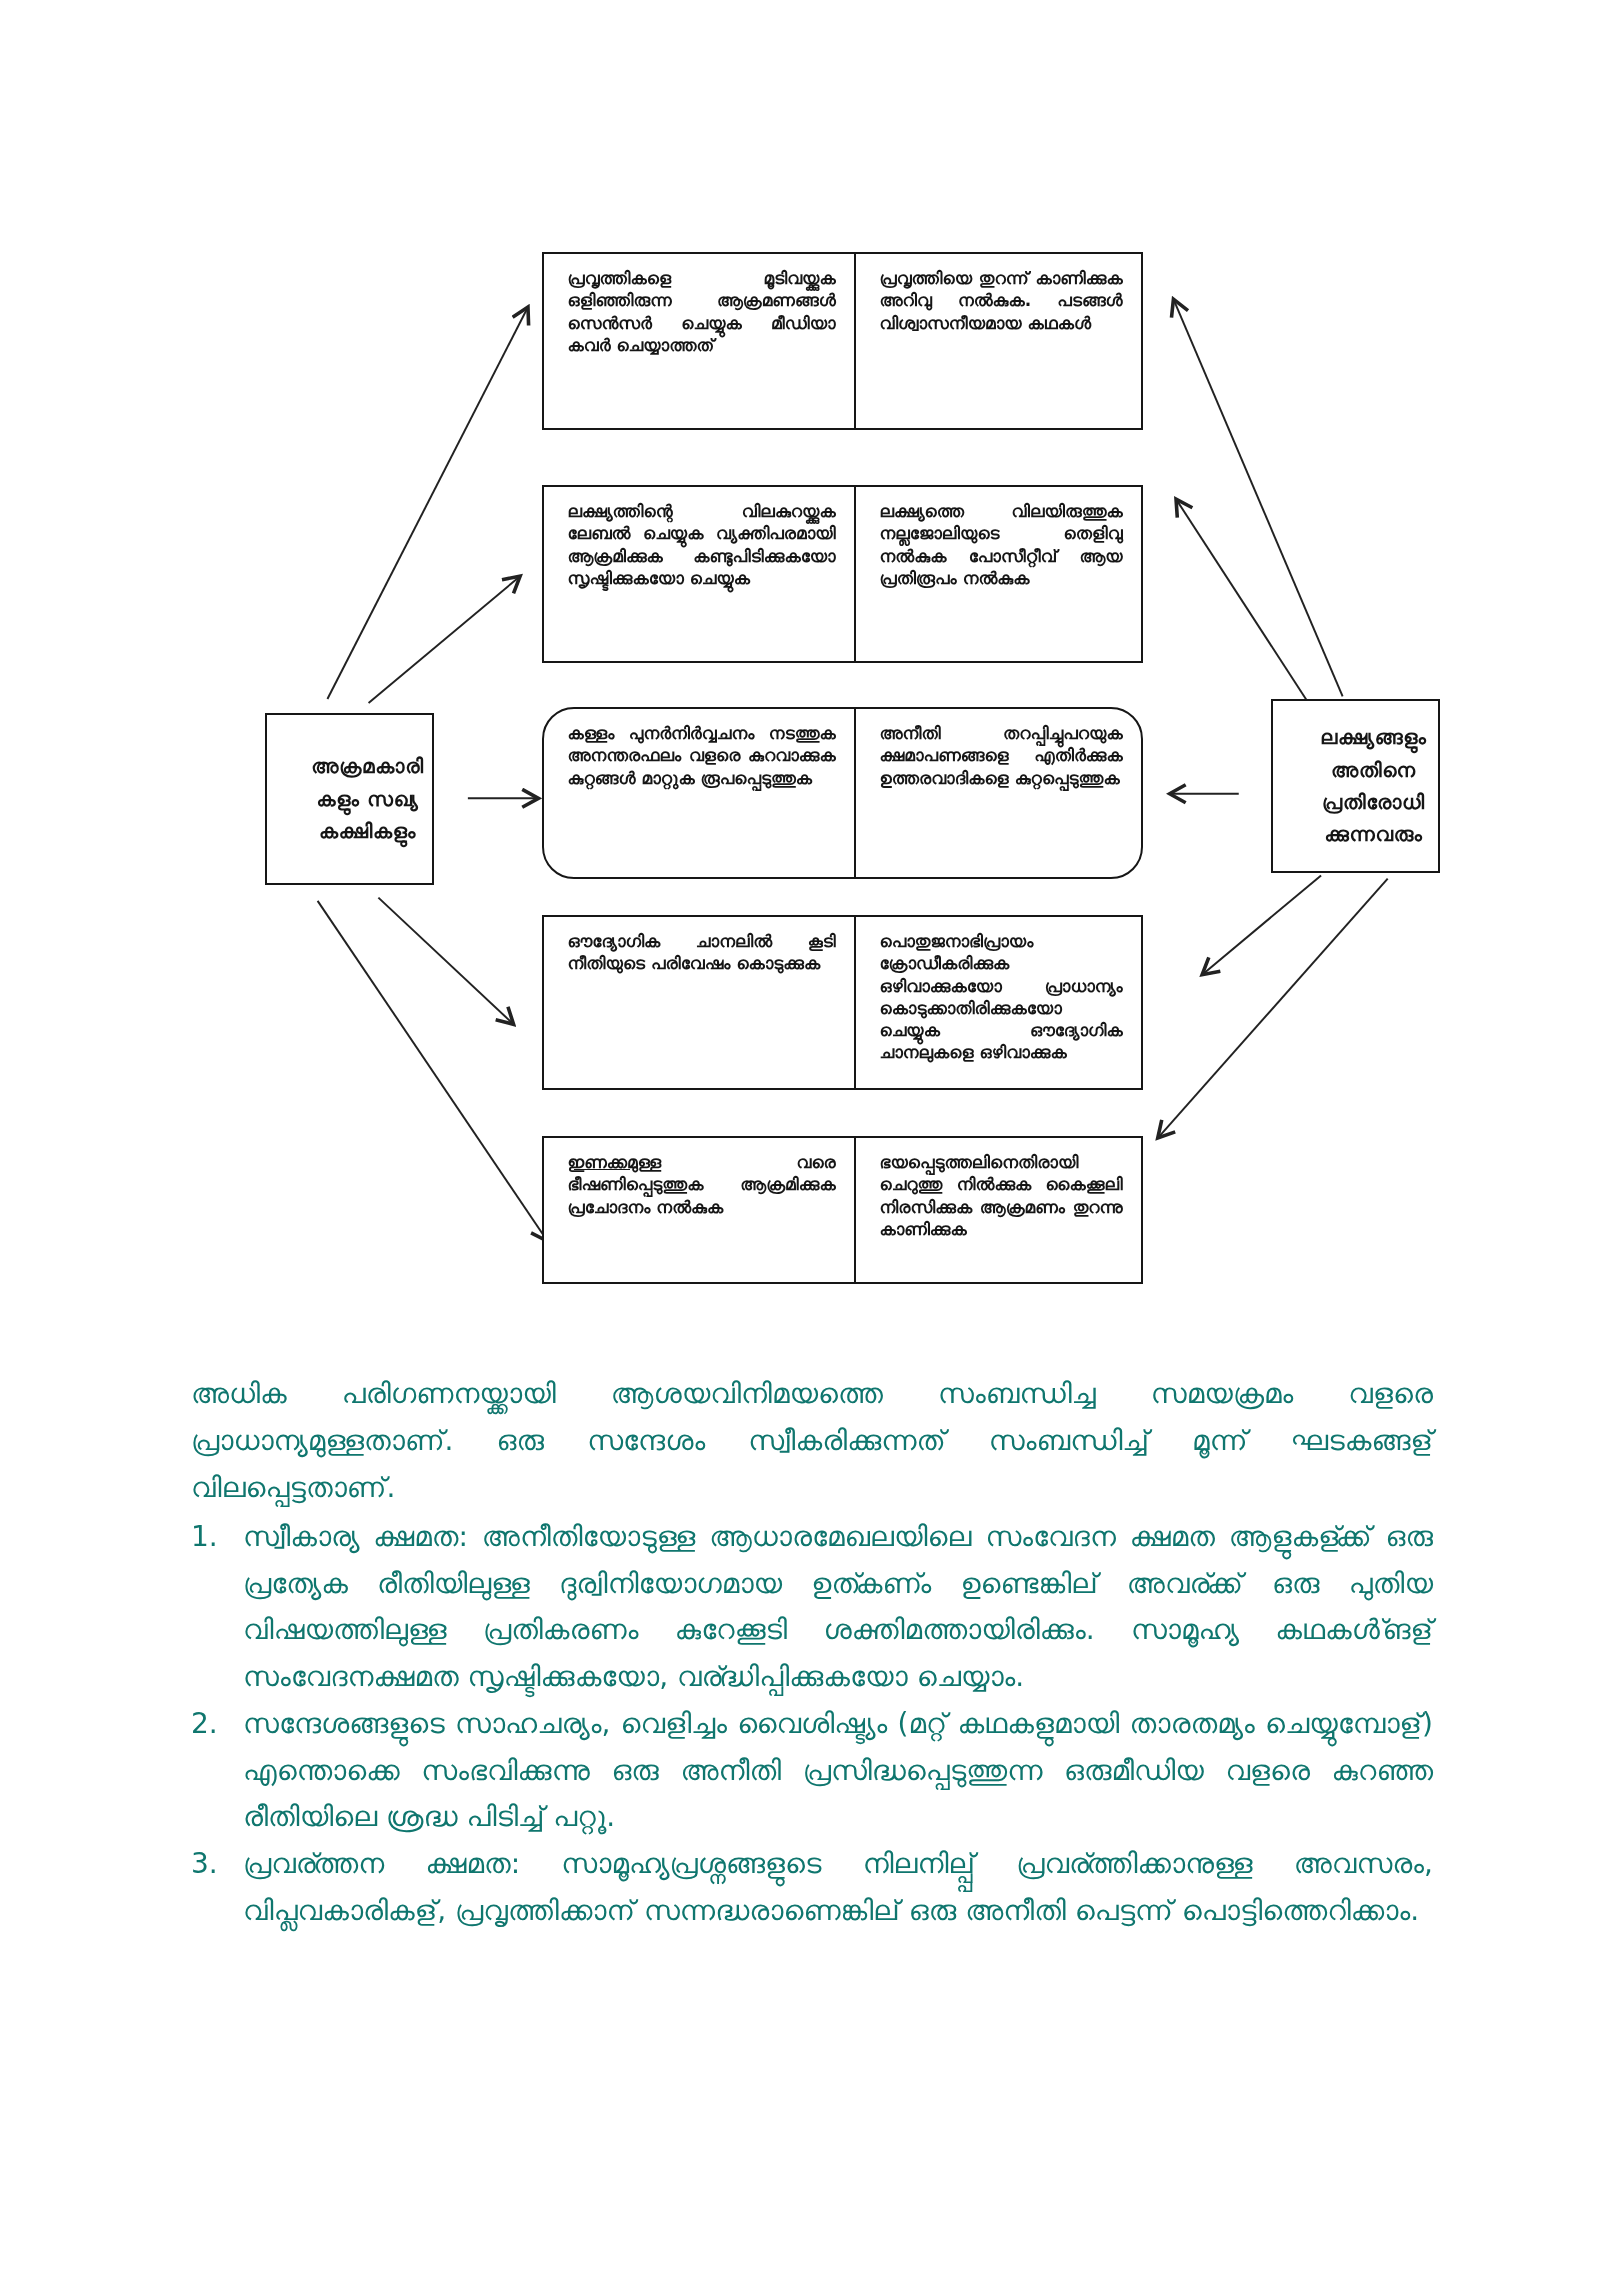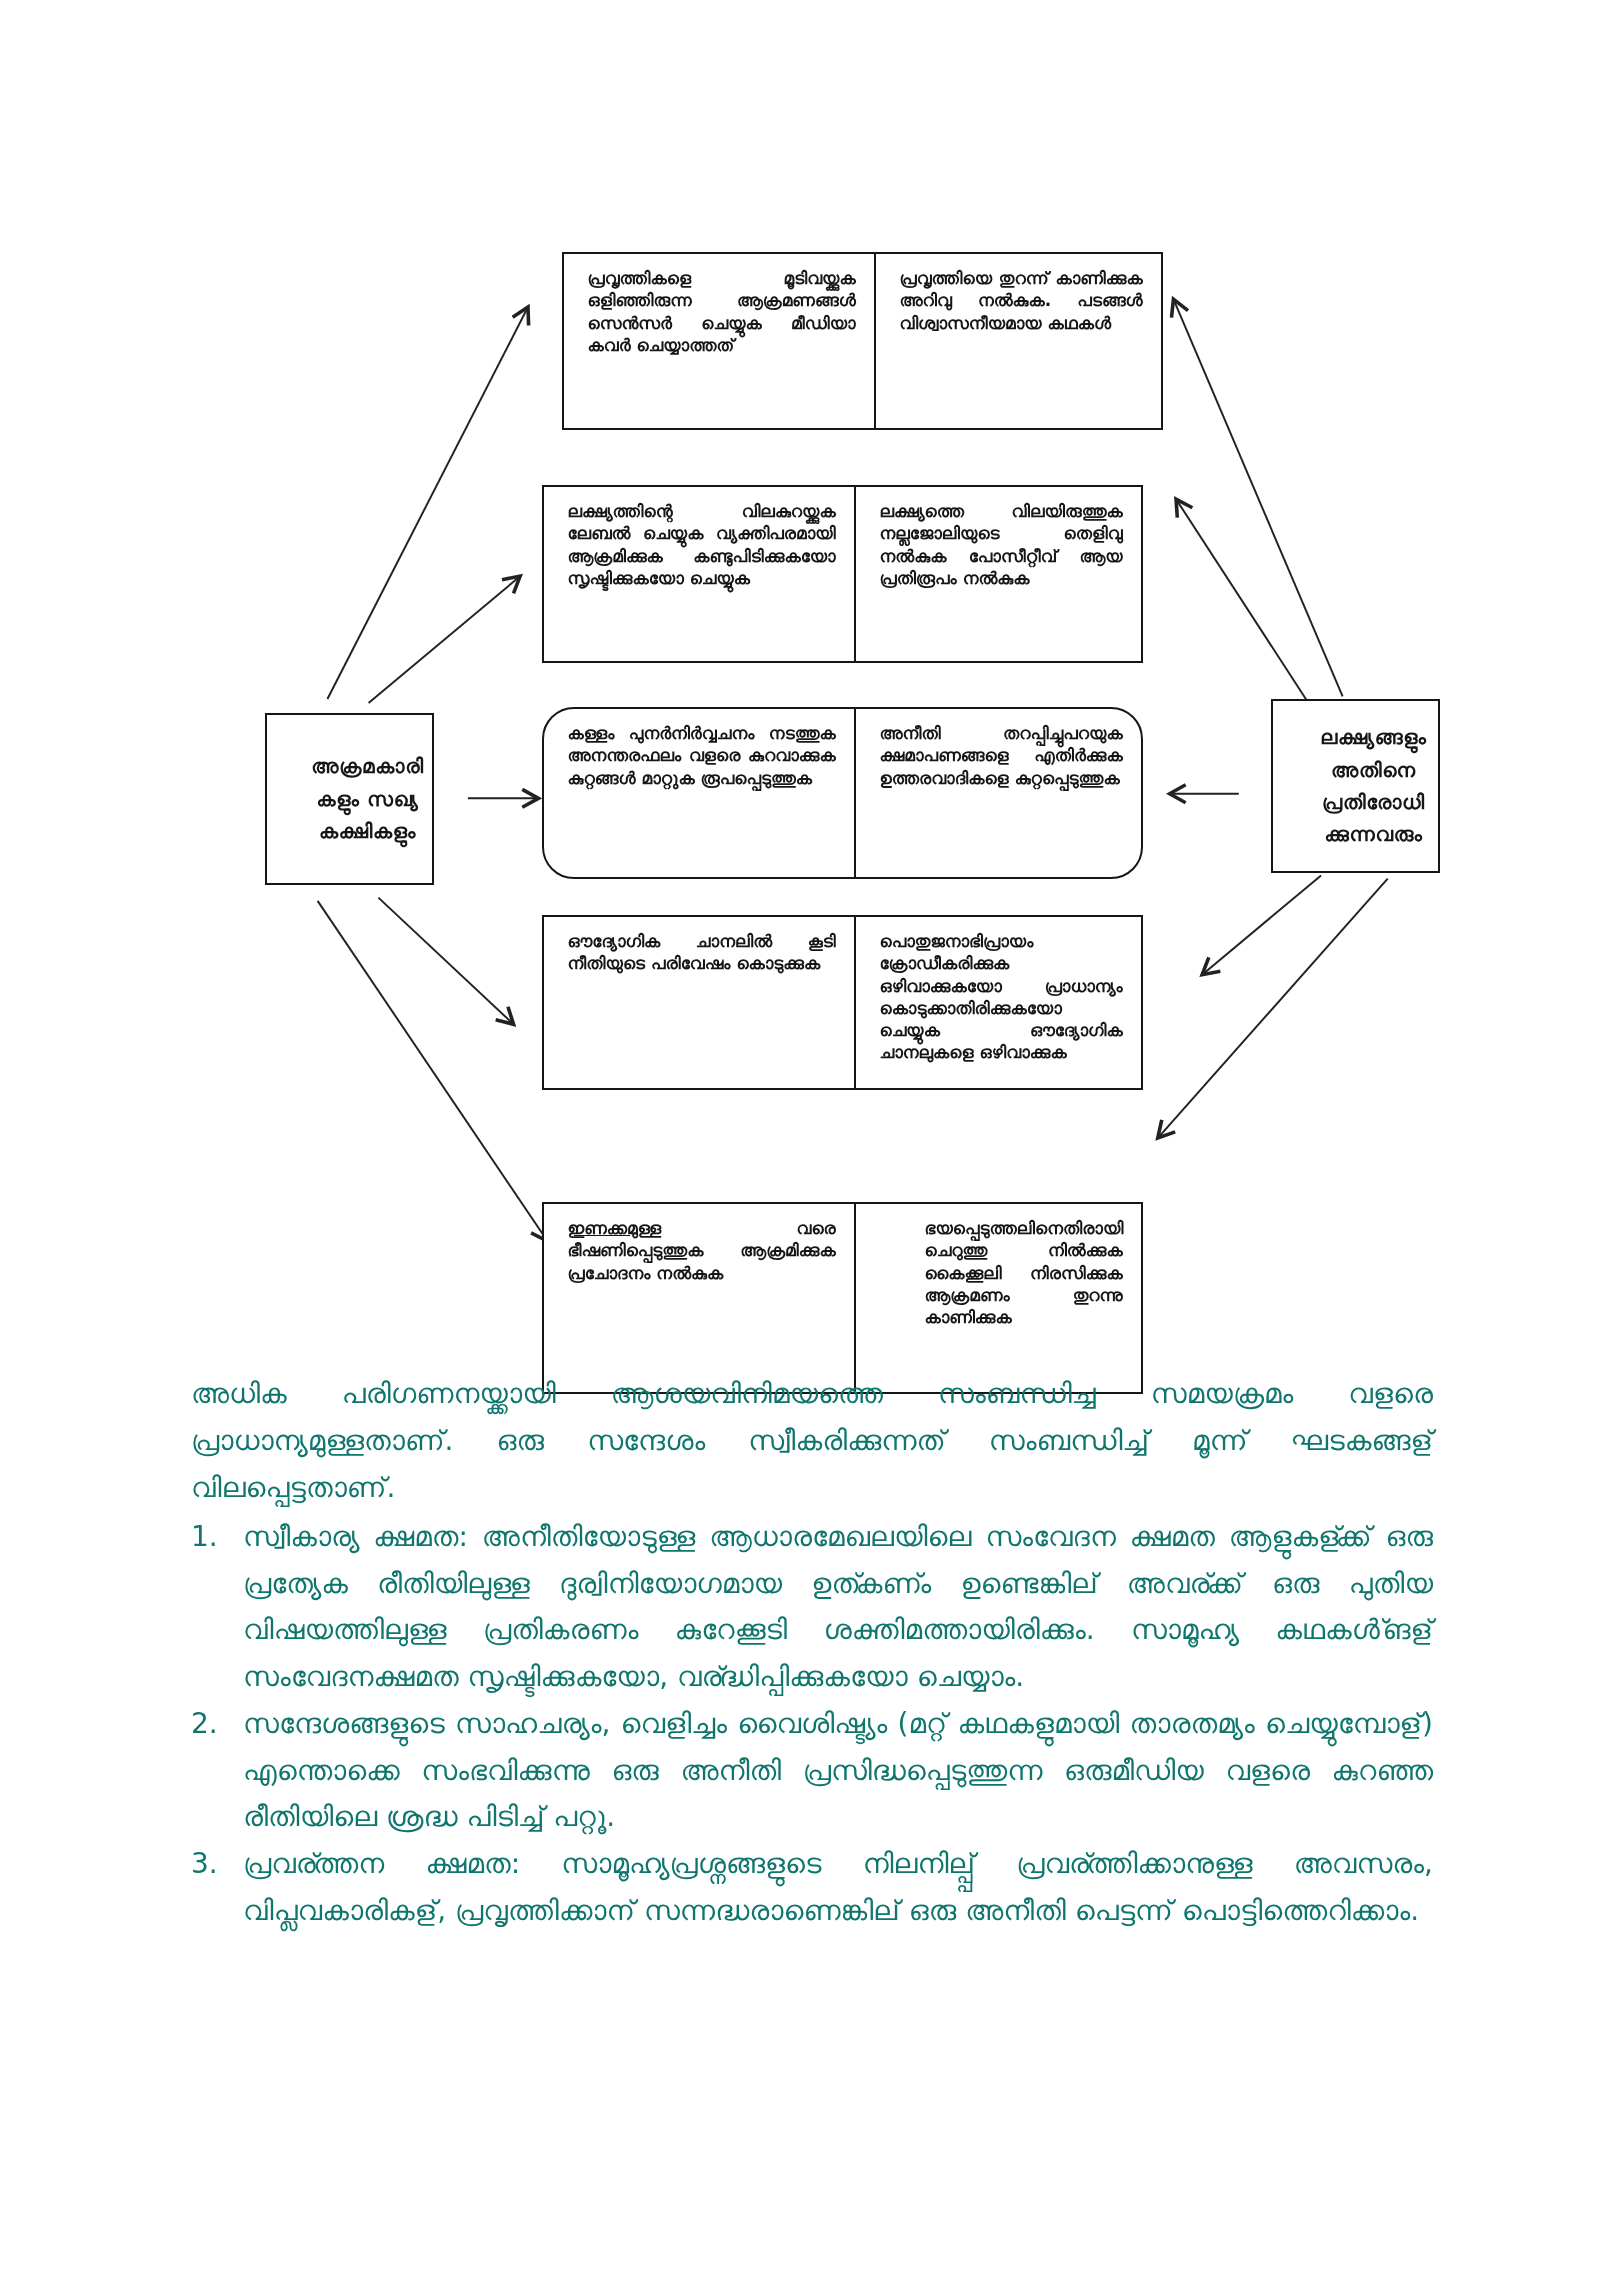--- a/index.html
+++ b/index.html
@@ -17,25 +17,25 @@
     white-space:pre-line; font-size:20px; line-height:1.62; font-weight:600; letter-spacing:0.7px;padding-left:36px;
   }
   .sbox.attackers { left:265px; top:713px; width:169px; height:172px; }
   .sbox.targets  { left:1271px; top:699px; width:169px; height:174px; }
 
   
   .trow {
     position:absolute; left:542px; width:601px; display:flex;
     border:2px solid #161616; background:#fff; box-sizing:border-box;
   }
-  .trow.r1 { top:252px;  height:178px;margin-left:20px; }
+  .trow.r1 { top:252px;  height:178px; }
   .trow.r2 { top:485px;  height:178px; }
   .trow.r3 { top:707px; height:172px;border-radius:32px; }
   .trow.r4 { top:915px; height:175px; }
-  .trow.r5 { top:1202px; height:192px;gap:45px; }
+  .trow.r5 { top:1136px; height:148px; }
   .cell {
     font-size:17px; line-height:1.31; font-weight:600; text-align:justify;
     padding:13px 18.3px 6.5px 23.5px; box-sizing:border-box; overflow:hidden;
   }
   .cell.attack  { flex:0 0 312px; border-right:2px solid #161616; }
   .cell.counter { flex:1 1 auto; }
   .u { text-decoration:underline; }
 
   
   .bodytext {

